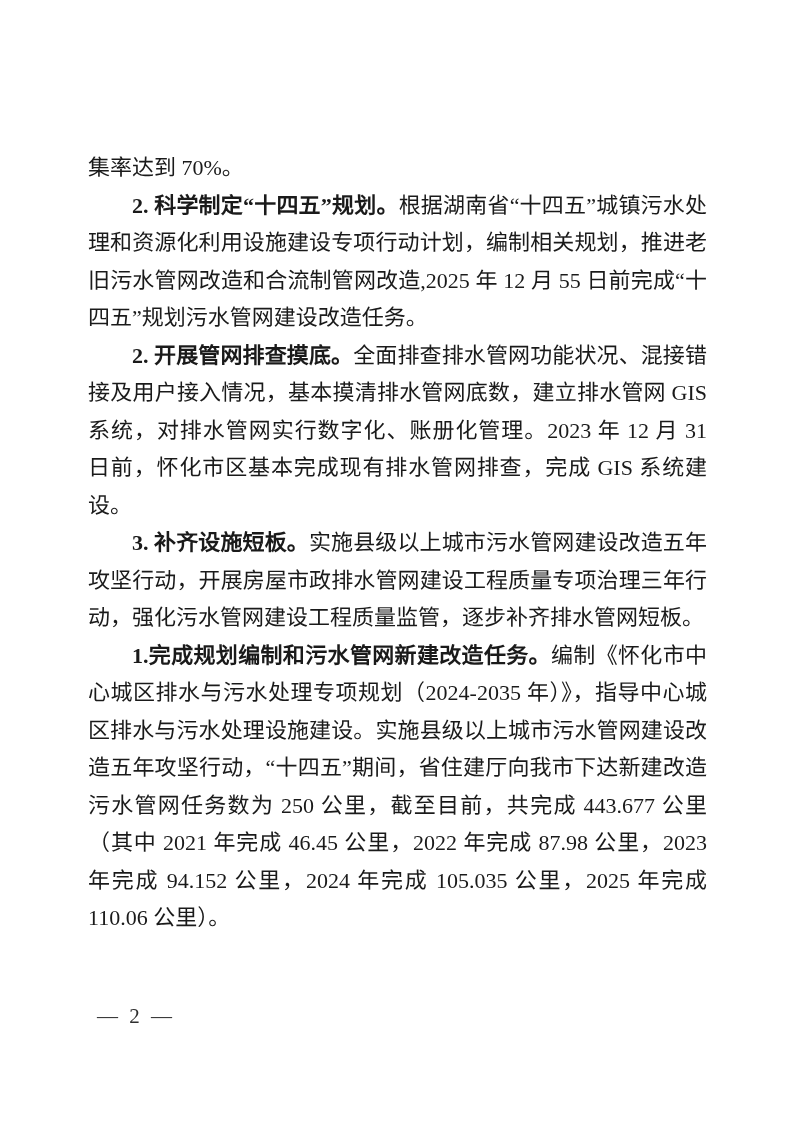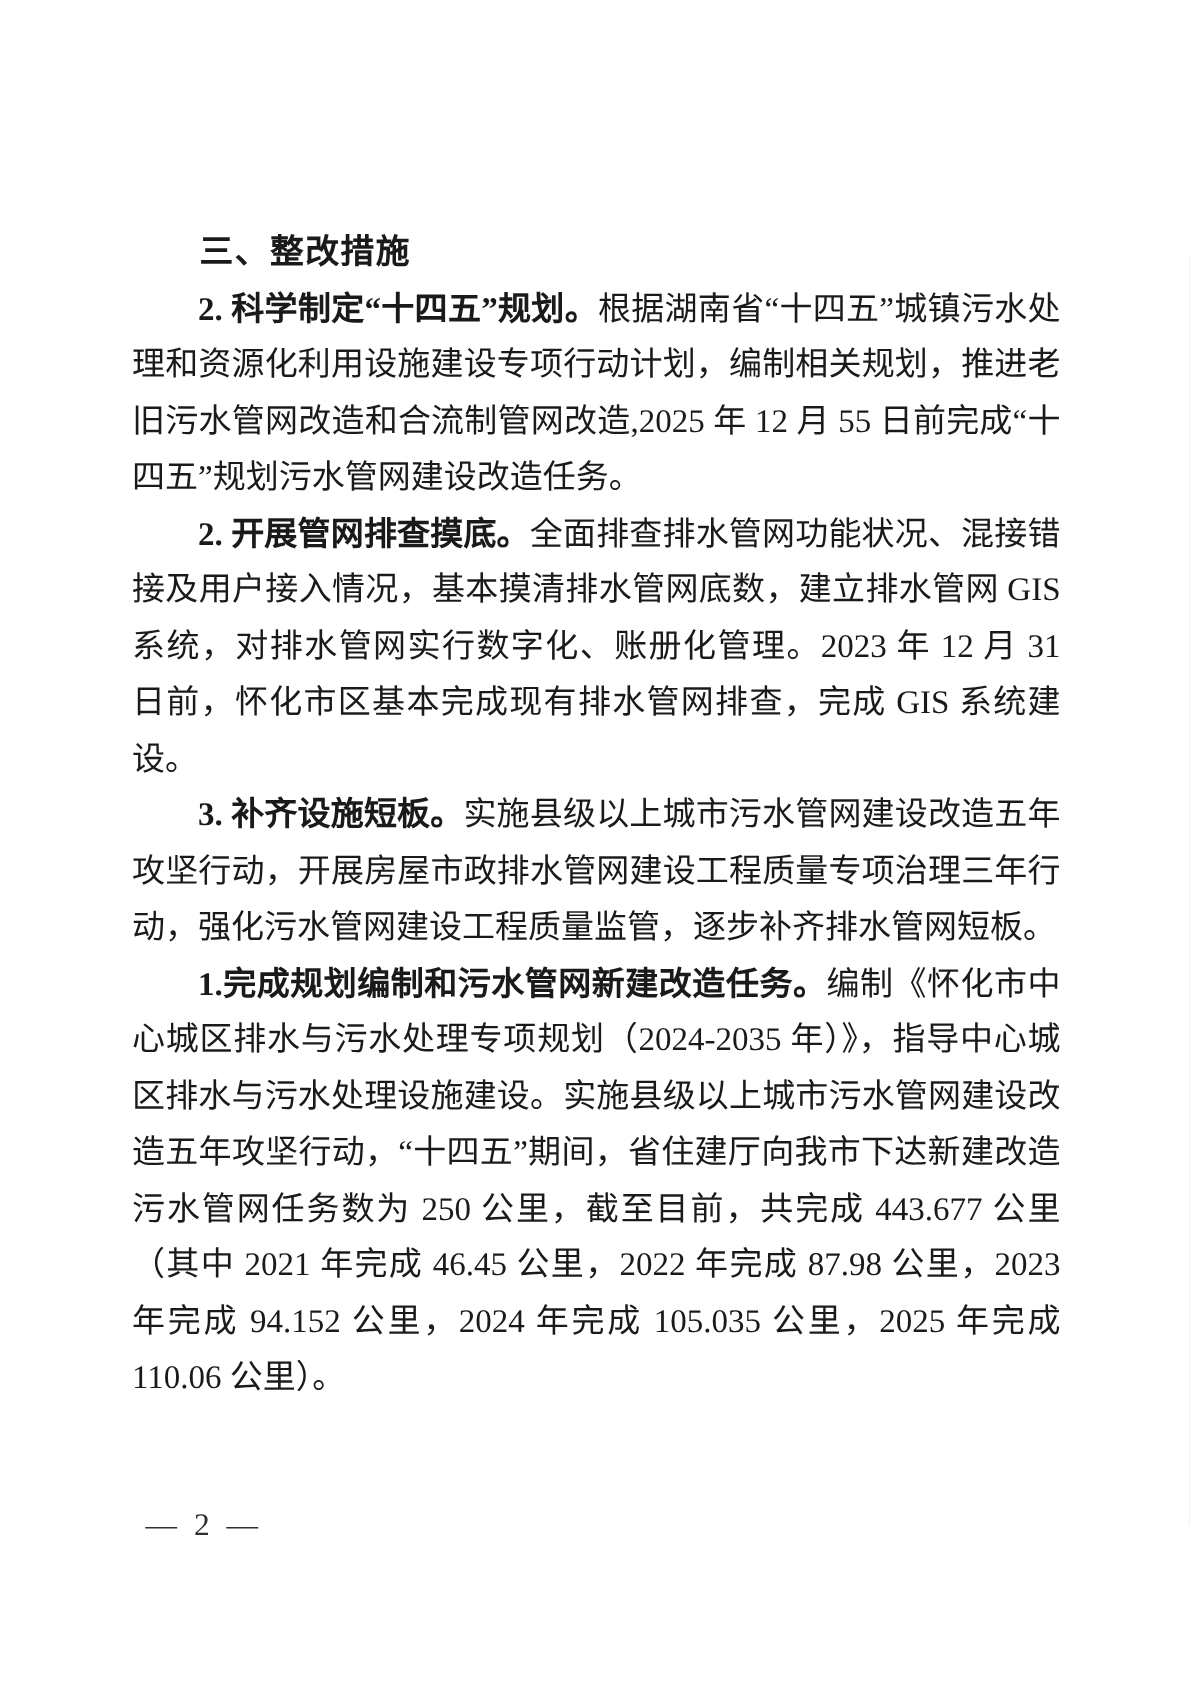--- a/index.html
+++ b/index.html
@@ -55,22 +55,22 @@
     letter-spacing: 3px;
     font-family: "Liberation Serif", "DejaVu Serif", serif;
   }
 </style>
 </head>
 <body>
 
 <div class="page">
   <main class="content">
 
+    <p class="para"><span>集率达到 70%。</span></p>
 
-    <h3 class="heading"><span>三、整改措施</span></h3>
 
     <p class="para indented"><span class="lead">2. 科学制定“十四五”规划。</span><span>根据湖南省“十四五”城镇污水处理和资源化利用设施建设专项行动计划，编制相关规划，推进老旧污水管网改造和合流制管网改造,2025 年 12 月 55 日前完成“十四五”规划污水管网建设改造任务。</span></p>
 
     <p class="para indented"><span class="lead">2. 开展管网排查摸底。</span><span>全面排查排水管网功能状况、混接错接及用户接入情况，基本摸清排水管网底数，建立排水管网 GIS 系统，对排水管网实行数字化、账册化管理。2023 年 12 月 31 日前，怀化市区基本完成现有排水管网排查，完成 GIS 系统建设。</span></p>
 
     <p class="para indented"><span class="lead">3. 补齐设施短板。</span><span>实施县级以上城市污水管网建设改造五年攻坚行动，开展房屋市政排水管网建设工程质量专项治理三年行动，强化污水管网建设工程质量监管，逐步补齐排水管网短板。</span></p>
 
 
     <p class="para indented"><span class="lead">1.完成规划编制和污水管网新建改造任务。</span><span>编制《怀化市中心城区排水与污水处理专项规划（2024-2035 年）》，指导中心城区排水与污水处理设施建设。实施县级以上城市污水管网建设改造五年攻坚行动，“十四五”期间，省住建厅向我市下达新建改造污水管网任务数为 250 公里，截至目前，共完成 443.677 公里（其中 2021 年完成 46.45 公里，2022 年完成 87.98 公里，2023 年完成 94.152 公里，2024 年完成 105.035 公里，2025 年完成 110.06 公里）。</span></p>
 

